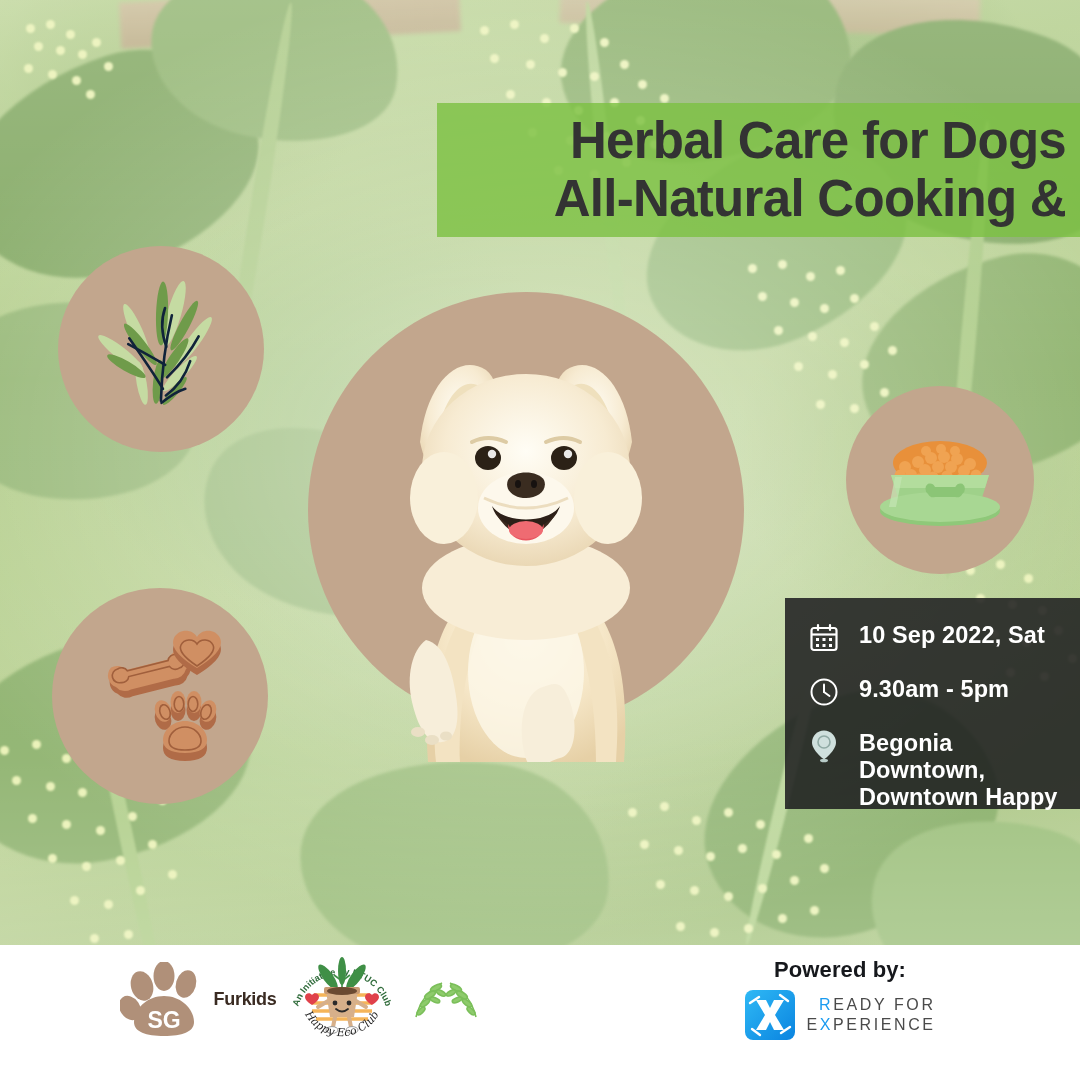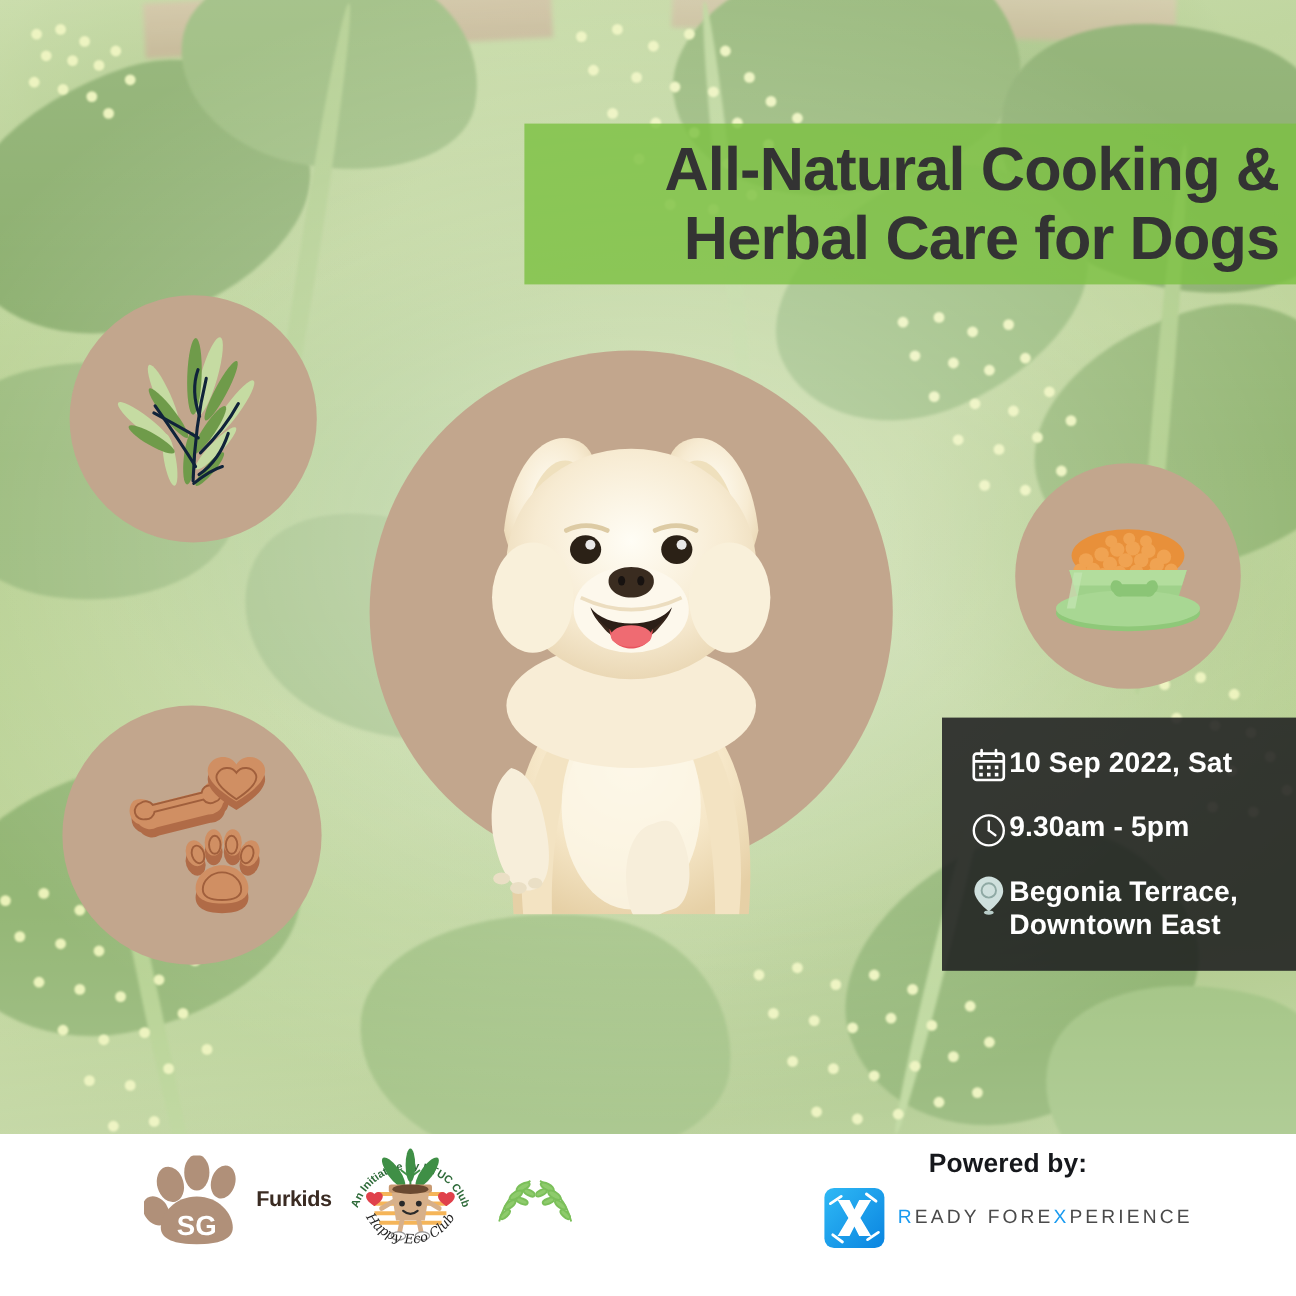--- a/index.html
+++ b/index.html
@@ -82,21 +82,21 @@
   }
 
   
   .info-panel{
     position:absolute;left:785px;top:598px;width:295px;height:211px;
     background:rgba(28,28,30,.86);
     box-sizing:border-box;
     padding:22px 16px 18px 22px;
     display:flex;flex-direction:column;gap:19px;
   }
-  .info-row{display:flex;align-items:flex-start;}
+  .info-row{display:flex;align-items:flex-start;gap:18px;}
   .info-ico{width:34px;height:34px;flex:0 0 34px;display:flex;align-items:center;justify-content:center;margin-top:1px;}
   .info-txt{
     color:#ffffff;font-size:23.5px;line-height:27px;font-weight:bold;
     letter-spacing:.1px;padding-top:2px;
   }
 
   
   .footer{
     position:absolute;left:0;top:945px;width:1080px;height:135px;
     background:#ffffff;display:flex;
@@ -121,21 +121,21 @@
   }
   .gwp-1{font-size:34px;letter-spacing:1px;}
   .gwp-2{font-size:28px;letter-spacing:1px;}
   
   .ntuc{display:flex;align-items:center;gap:6px;}
   .ntuc-words{display:flex;flex-direction:column;line-height:.82;}
   .ntuc-small{font-size:19px;font-weight:bold;color:#e8112d;letter-spacing:-.5px;margin-left:4px;}
   .ntuc-big{font-size:40px;font-weight:bold;color:#e8112d;font-style:italic;letter-spacing:-1px;}
   
   .rfx{display:flex;align-items:center;gap:10px;}
-  .rfx-words{display:flex;flex-direction:row;line-height:1.25;align-items:flex-end;}
+  .rfx-words{display:flex;flex-direction:column;line-height:1.25;align-items:flex-end;}
   .rfx-line{font-size:16px;letter-spacing:2.6px;color:#4a4a4a;}
   .rfx-line .hl{color:#1a9bf0;}
 </style>
 </head>
 <body>
 
 <div class="poster">
 
   <div class="bg">
     <div class="bg-base"></div>
@@ -289,22 +289,22 @@
         <i style="left:94px;top:66px"></i>
       <i style="left:46px;top:108px"></i>
         <i style="left:80px;top:112px"></i>
         <i style="left:108px;top:94px"></i>
     </div>
 
     <div class="bg-wash"></div>
   </div>
 
   <div class="title-band">
+    <div class="title-line">Herbal Care for Dogs</div>
     <div class="title-line">All-Natural Cooking &amp;</div>
-    <div class="title-line">Herbal Care for Dogs</div>
   </div>
 
   <div class="circ circ-herb">
     <div class="circ-inner">
       <svg width="150" height="150" viewBox="0 0 150 150" aria-hidden="true">
         <g transform="translate(75,80) rotate(10)">
 
           <g fill="#c5dba2">
             <ellipse cx="6" cy="-42" rx="7" ry="34" transform="rotate(6 6 -42)"></ellipse>
             <ellipse cx="30" cy="-18" rx="6" ry="30" transform="rotate(26 30 -18)"></ellipse>
@@ -538,22 +538,22 @@
 
     <div class="info-row">
       <span class="info-ico">
         <svg width="30" height="34" viewBox="0 0 30 34" aria-hidden="true">
           <path d="M15 1.5 C 8.4 1.5 3 6.9 3 13.5 C 3 21.5 15 30.5 15 30.5 C 15 30.5 27 21.5 27 13.5 C 27 6.9 21.6 1.5 15 1.5 Z" fill="#cfe0dd"></path>
           <circle cx="15" cy="13" r="6" fill="none" stroke="#8fa9a4" stroke-width="1.6"></circle>
           <ellipse cx="15" cy="31.5" rx="4" ry="1.8" fill="#b9cdc9"></ellipse>
         </svg>
       </span>
       <span class="info-txt">
-        <span>Begonia Terrace,</span><br>
-        <span>Downtown East</span>
+        <span>Begonia Downtown,</span><br>
+        <span>Downtown Happy</span>
       </span>
     </div>
   </div>
 
   <div class="footer">
 
     <div class="foot-col left">
       <div class="foot-logos">
 
         <div class="furkids">

